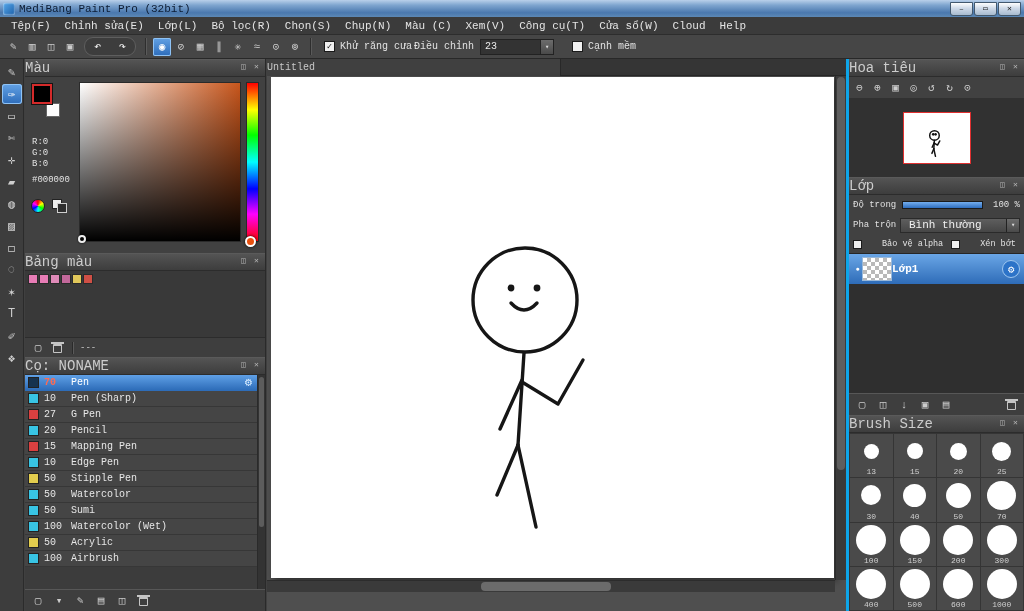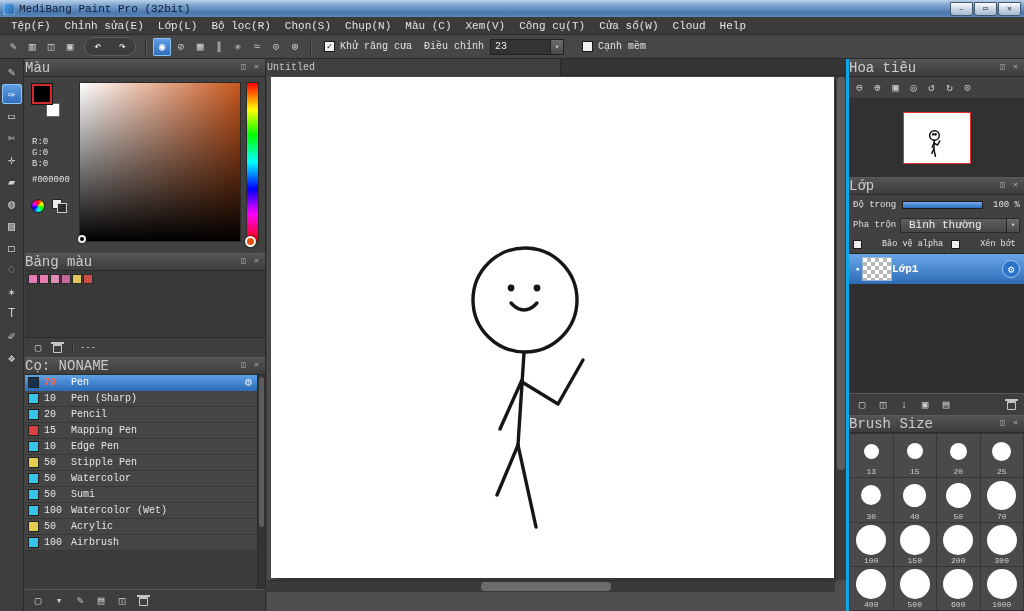--- a/index.html
+++ b/index.html
@@ -212,21 +212,21 @@
         <span class="ibtn">▦</span>
         <span class="ibtn">∥</span>
         <span class="ibtn">✳</span>
         <span class="ibtn">≈</span>
         <span class="ibtn">⊙</span>
         <span class="ibtn">⊚</span>
       </span>
     <span class="tsep"></span>
     <span class="cb checked"></span>
     <span class="tlabel">Khử răng cưa</span>
-    <span class="tlabel" style="margin-left:10px">Điều chỉnh</span>
+    <span class="tlabel" style="">Điều chỉnh</span>
     <span class="dropdown">
       <span class="dval">23</span>
       <span class="darr"></span>
     </span>
     <span class="cb" style="margin-left:16px"></span>
     <span class="tlabel">Cạnh mềm</span>
   </div>
 
   <div class="main">
 
@@ -320,20 +320,25 @@
                 <span class="bsize">70</span>
                 <span class="bname">Pen</span>
                 <span class="bgear">⚙</span>
               </div>
               <div class="brow">
                 <span class="bswatch" style="background: rgb(56, 196, 228);"></span>
                 <span class="bsize">10</span>
                 <span class="bname">Pen (Sharp)</span>
               </div>
               <div class="brow">
+                <span class="bswatch" style="background: rgb(217, 64, 64);"></span>
+                <span class="bsize">27</span>
+                <span class="bname">G Pen</span>
+              </div>
+              <div class="brow">
                 <span class="bswatch" style="background: rgb(56, 196, 228);"></span>
                 <span class="bsize">20</span>
                 <span class="bname">Pencil</span>
               </div>
               <div class="brow">
                 <span class="bswatch" style="background: rgb(217, 64, 64);"></span>
                 <span class="bsize">15</span>
                 <span class="bname">Mapping Pen</span>
               </div>
               <div class="brow">

